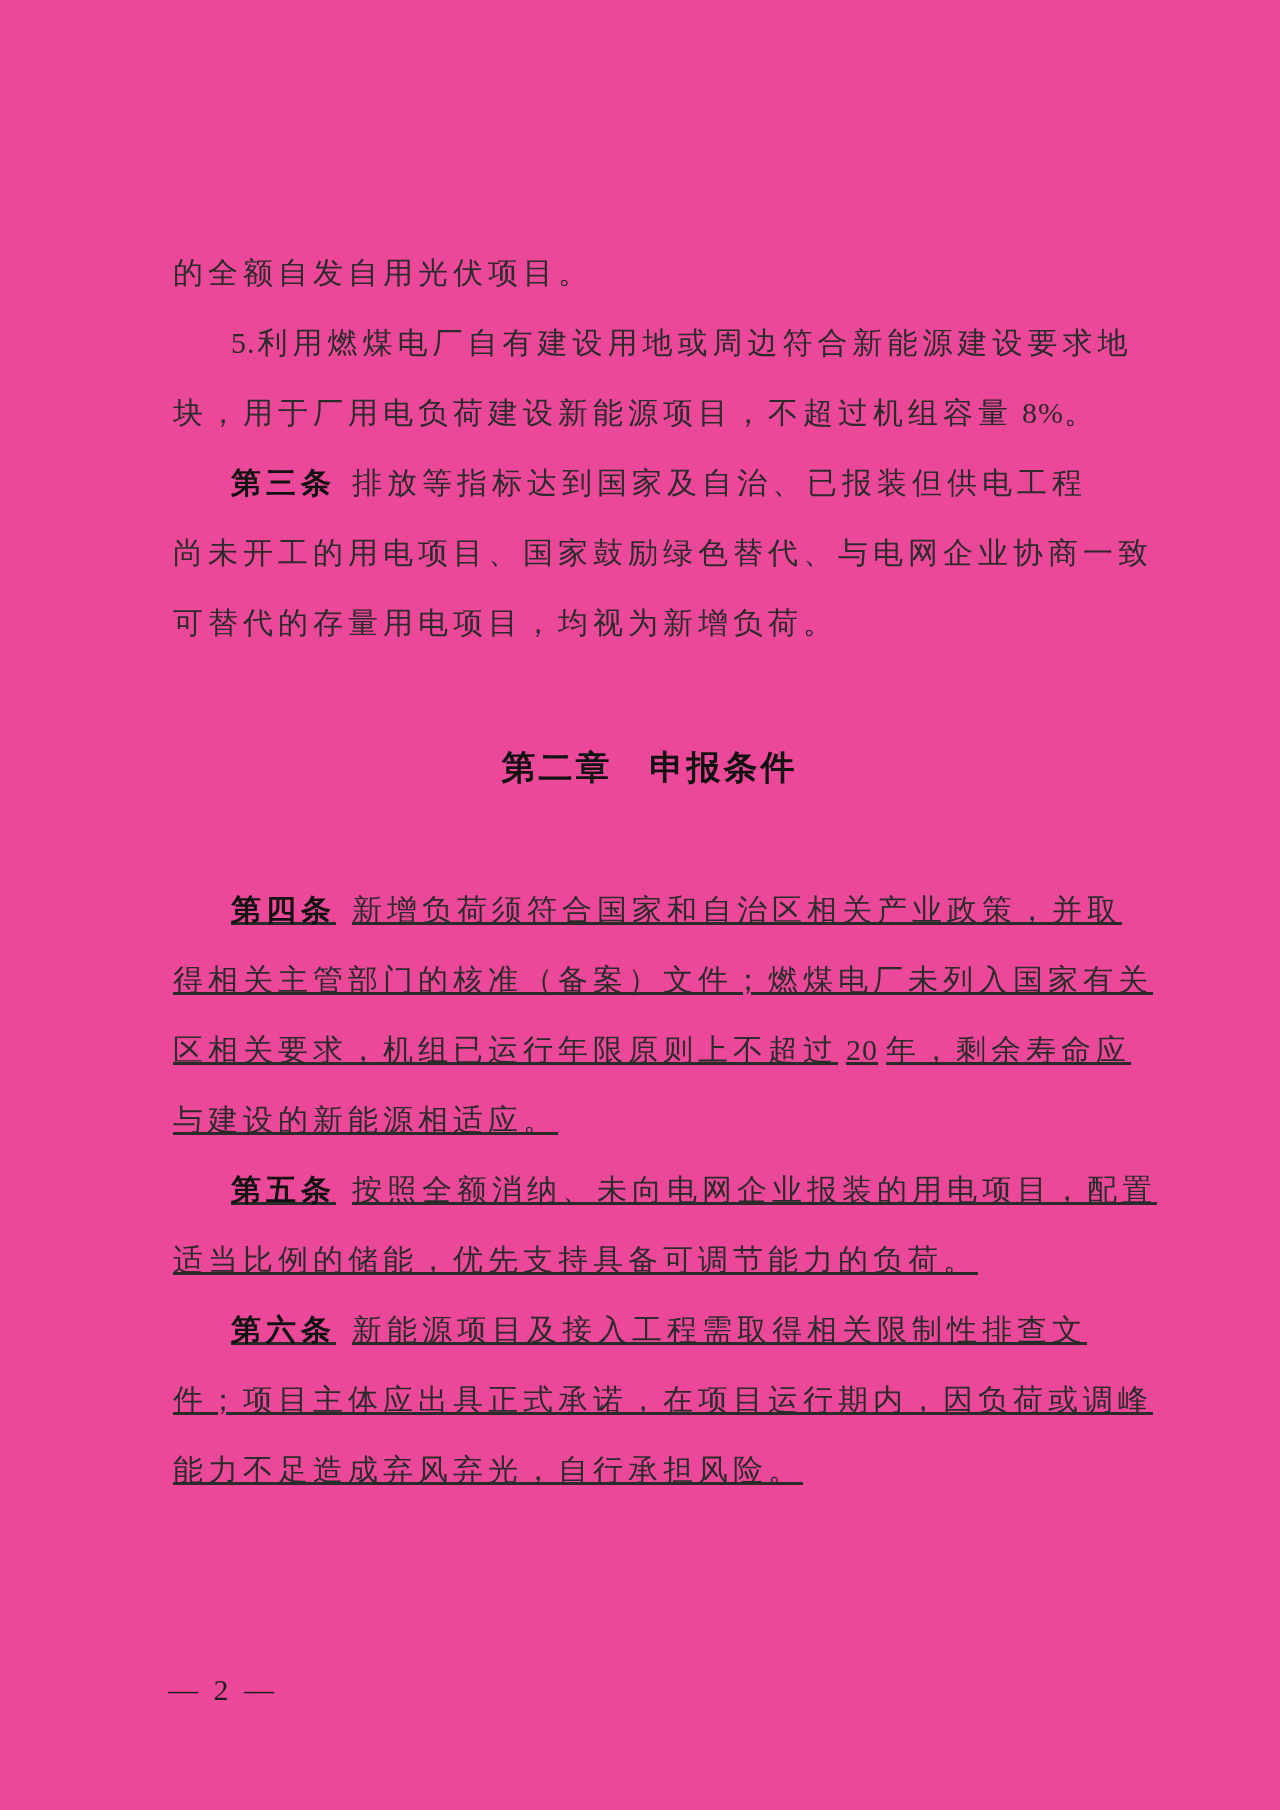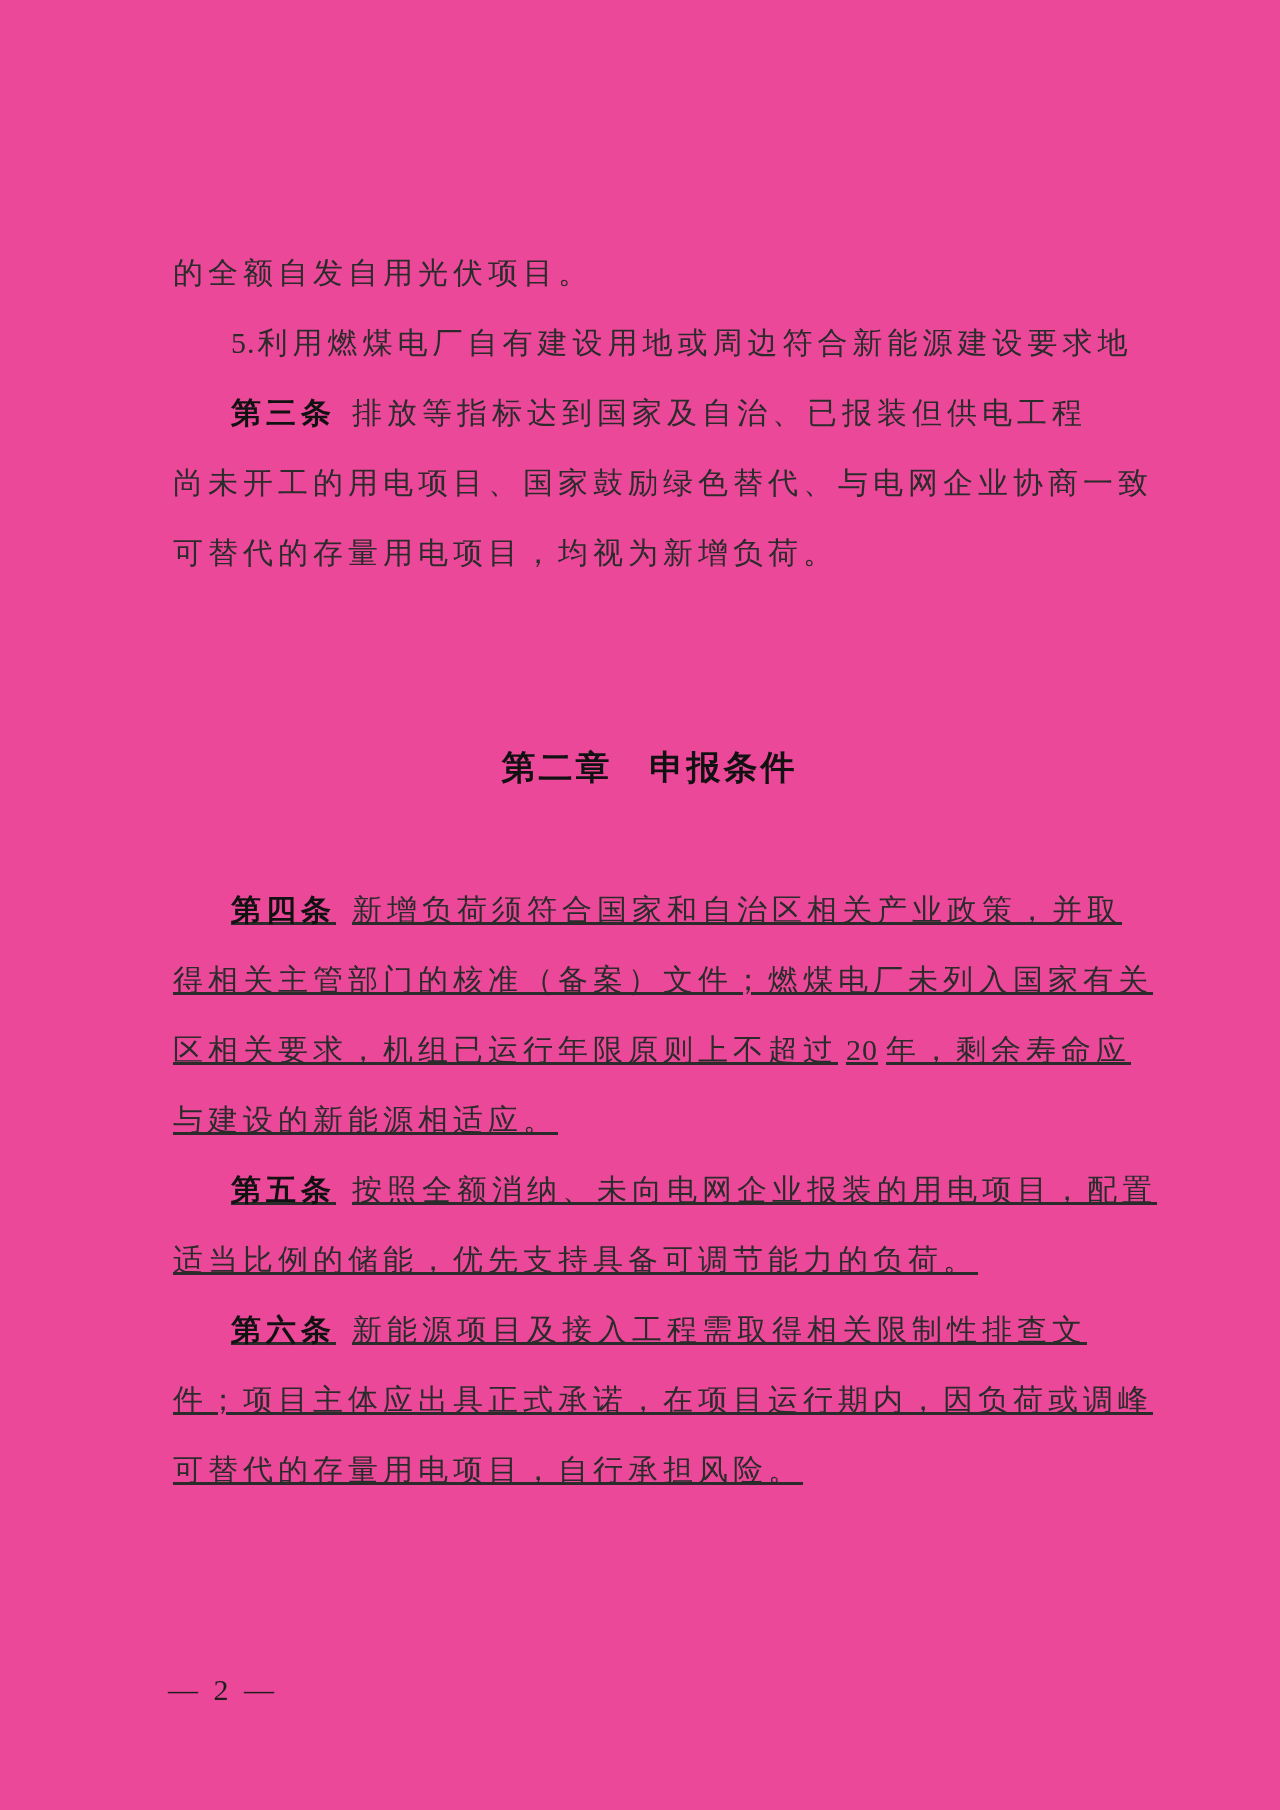--- a/index.html
+++ b/index.html
@@ -76,20 +76,23 @@
 
 <div class="page">
 
   <div class="textcol block-upper">
     <div class="line">的全额自发自用光伏项目。</div>
 
     <div class="line indent">
       <span class="num marker">5.</span><span>利用燃煤电厂自有建设用地或周边符合新能源建设要求地</span>
     </div>
 
+    <div class="line">
+      <span>块，用于厂用电负荷建设新能源项目，不超过机组容量</span><span class="num gap-l">8%</span><span>。</span>
+    </div>
 
     <div class="line indent">
       <span class="label">第三条</span><span>排放等指标达到国家及自治、已报装但供电工程</span>
     </div>
 
     <div class="line">尚未开工的用电项目、国家鼓励绿色替代、与电网企业协商一致</div>
 
     <div class="line">可替代的存量用电项目，均视为新增负荷。</div>
   </div>
 
@@ -114,18 +117,18 @@
     </div>
 
     <div class="line">适当比例的储能，优先支持具备可调节能力的负荷。</div>
 
     <div class="line indent">
       <span class="label">第六条</span><span>新能源项目及接入工程需取得相关限制性排查文</span>
     </div>
 
     <div class="line">件；项目主体应出具正式承诺，在项目运行期内，因负荷或调峰</div>
 
-    <div class="line">可替代的存量用电项目，自行承担风险。</div>
+    <div class="line">能力不足造成弃风弃光，自行承担风险。</div>
   </div>
 
   <div class="footer">— 2 —</div>
 
 </div>
 
 </body></html>

